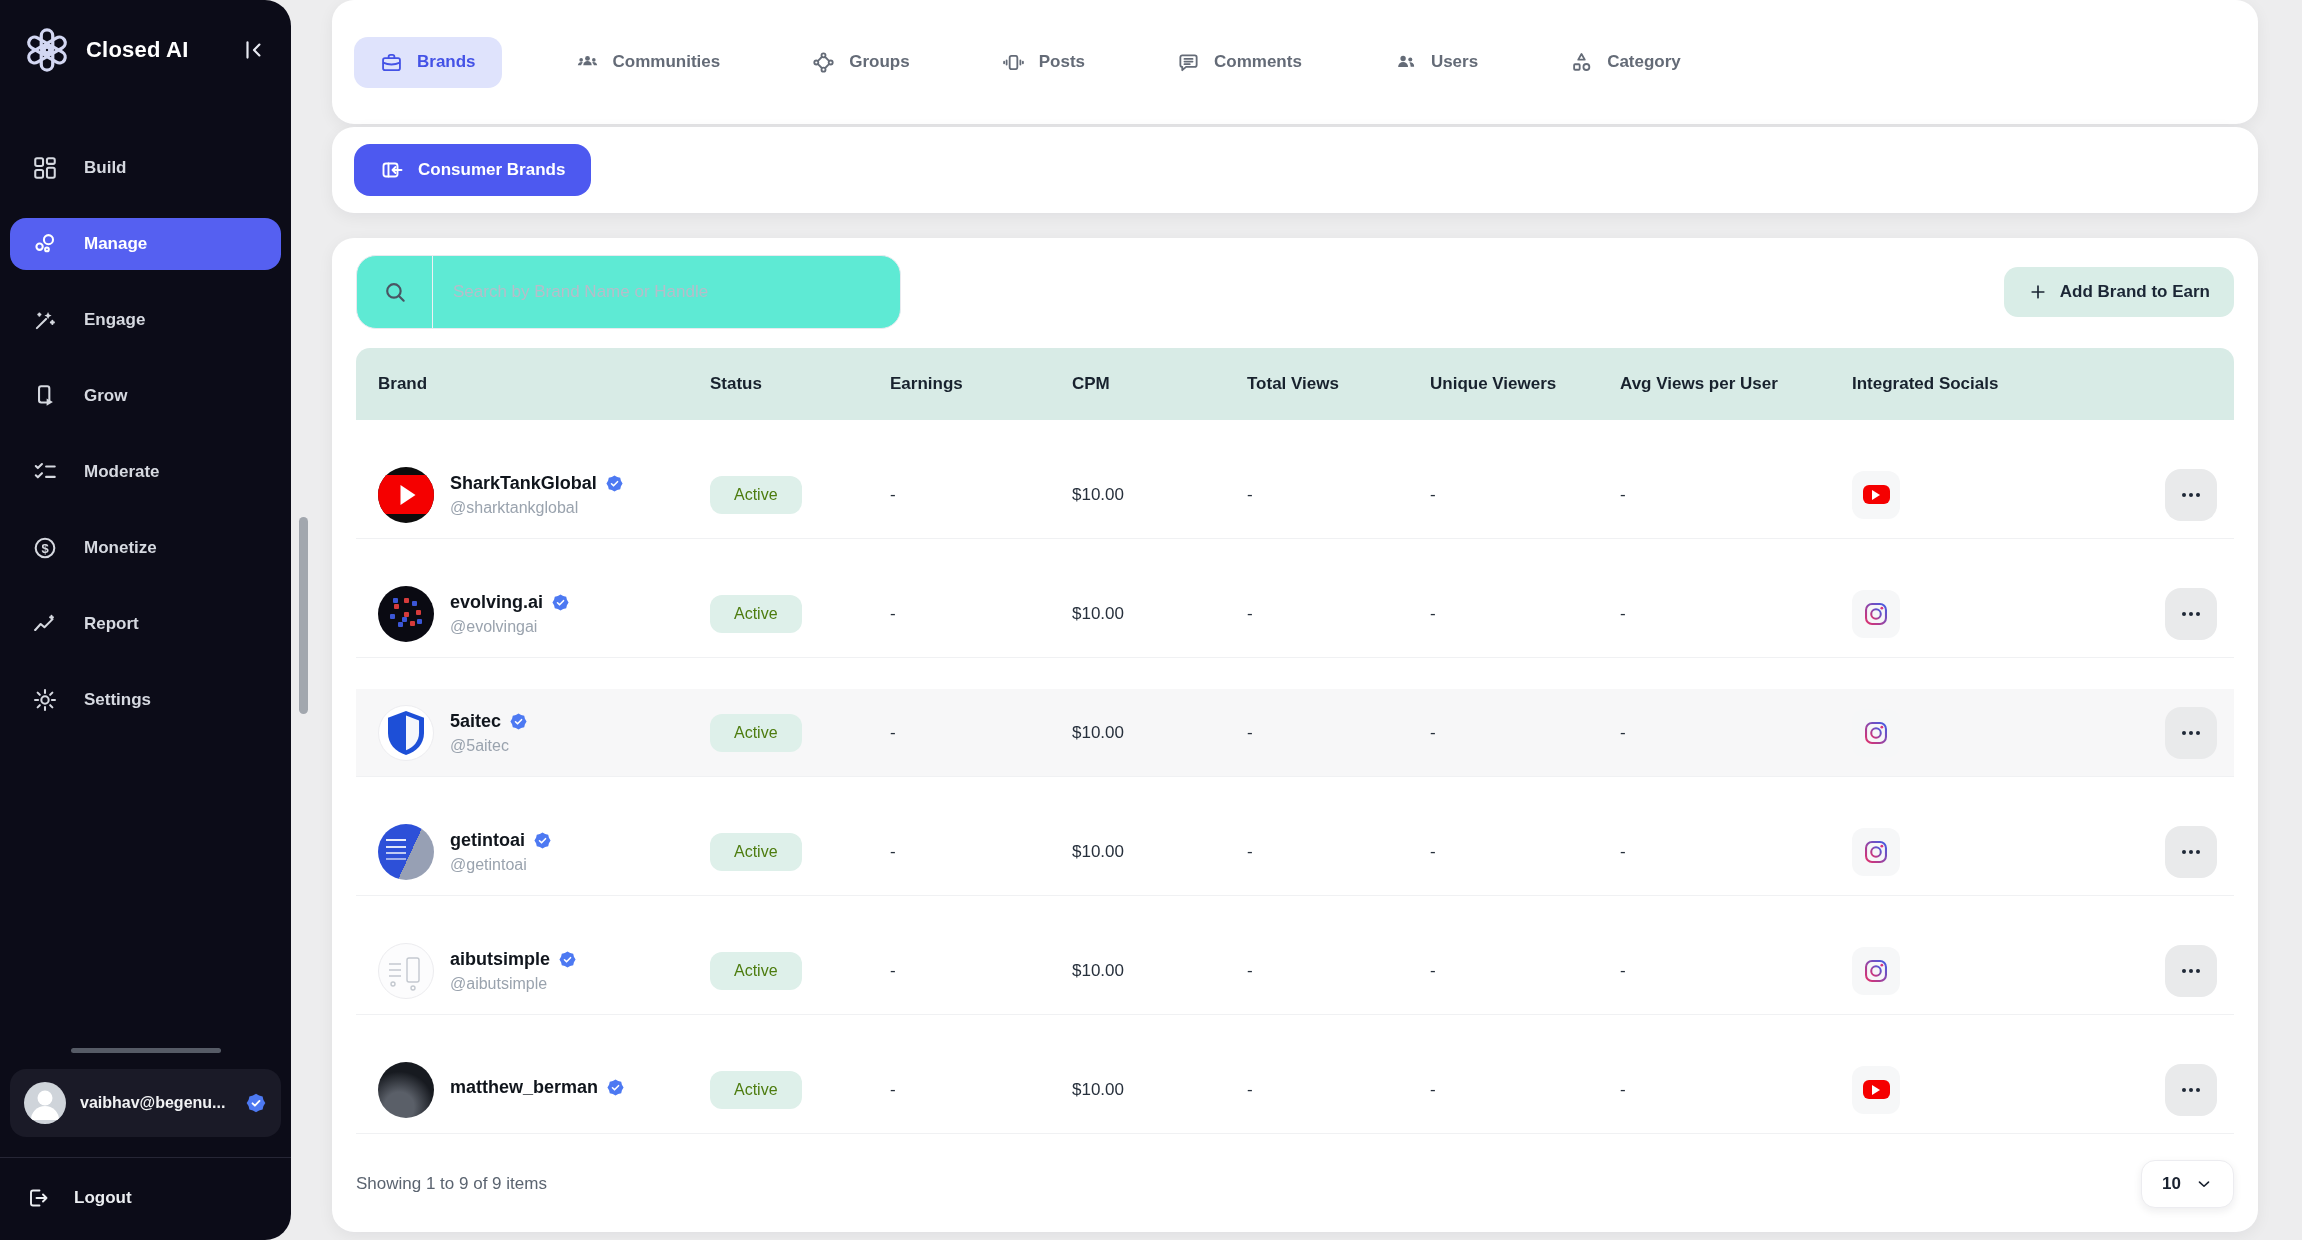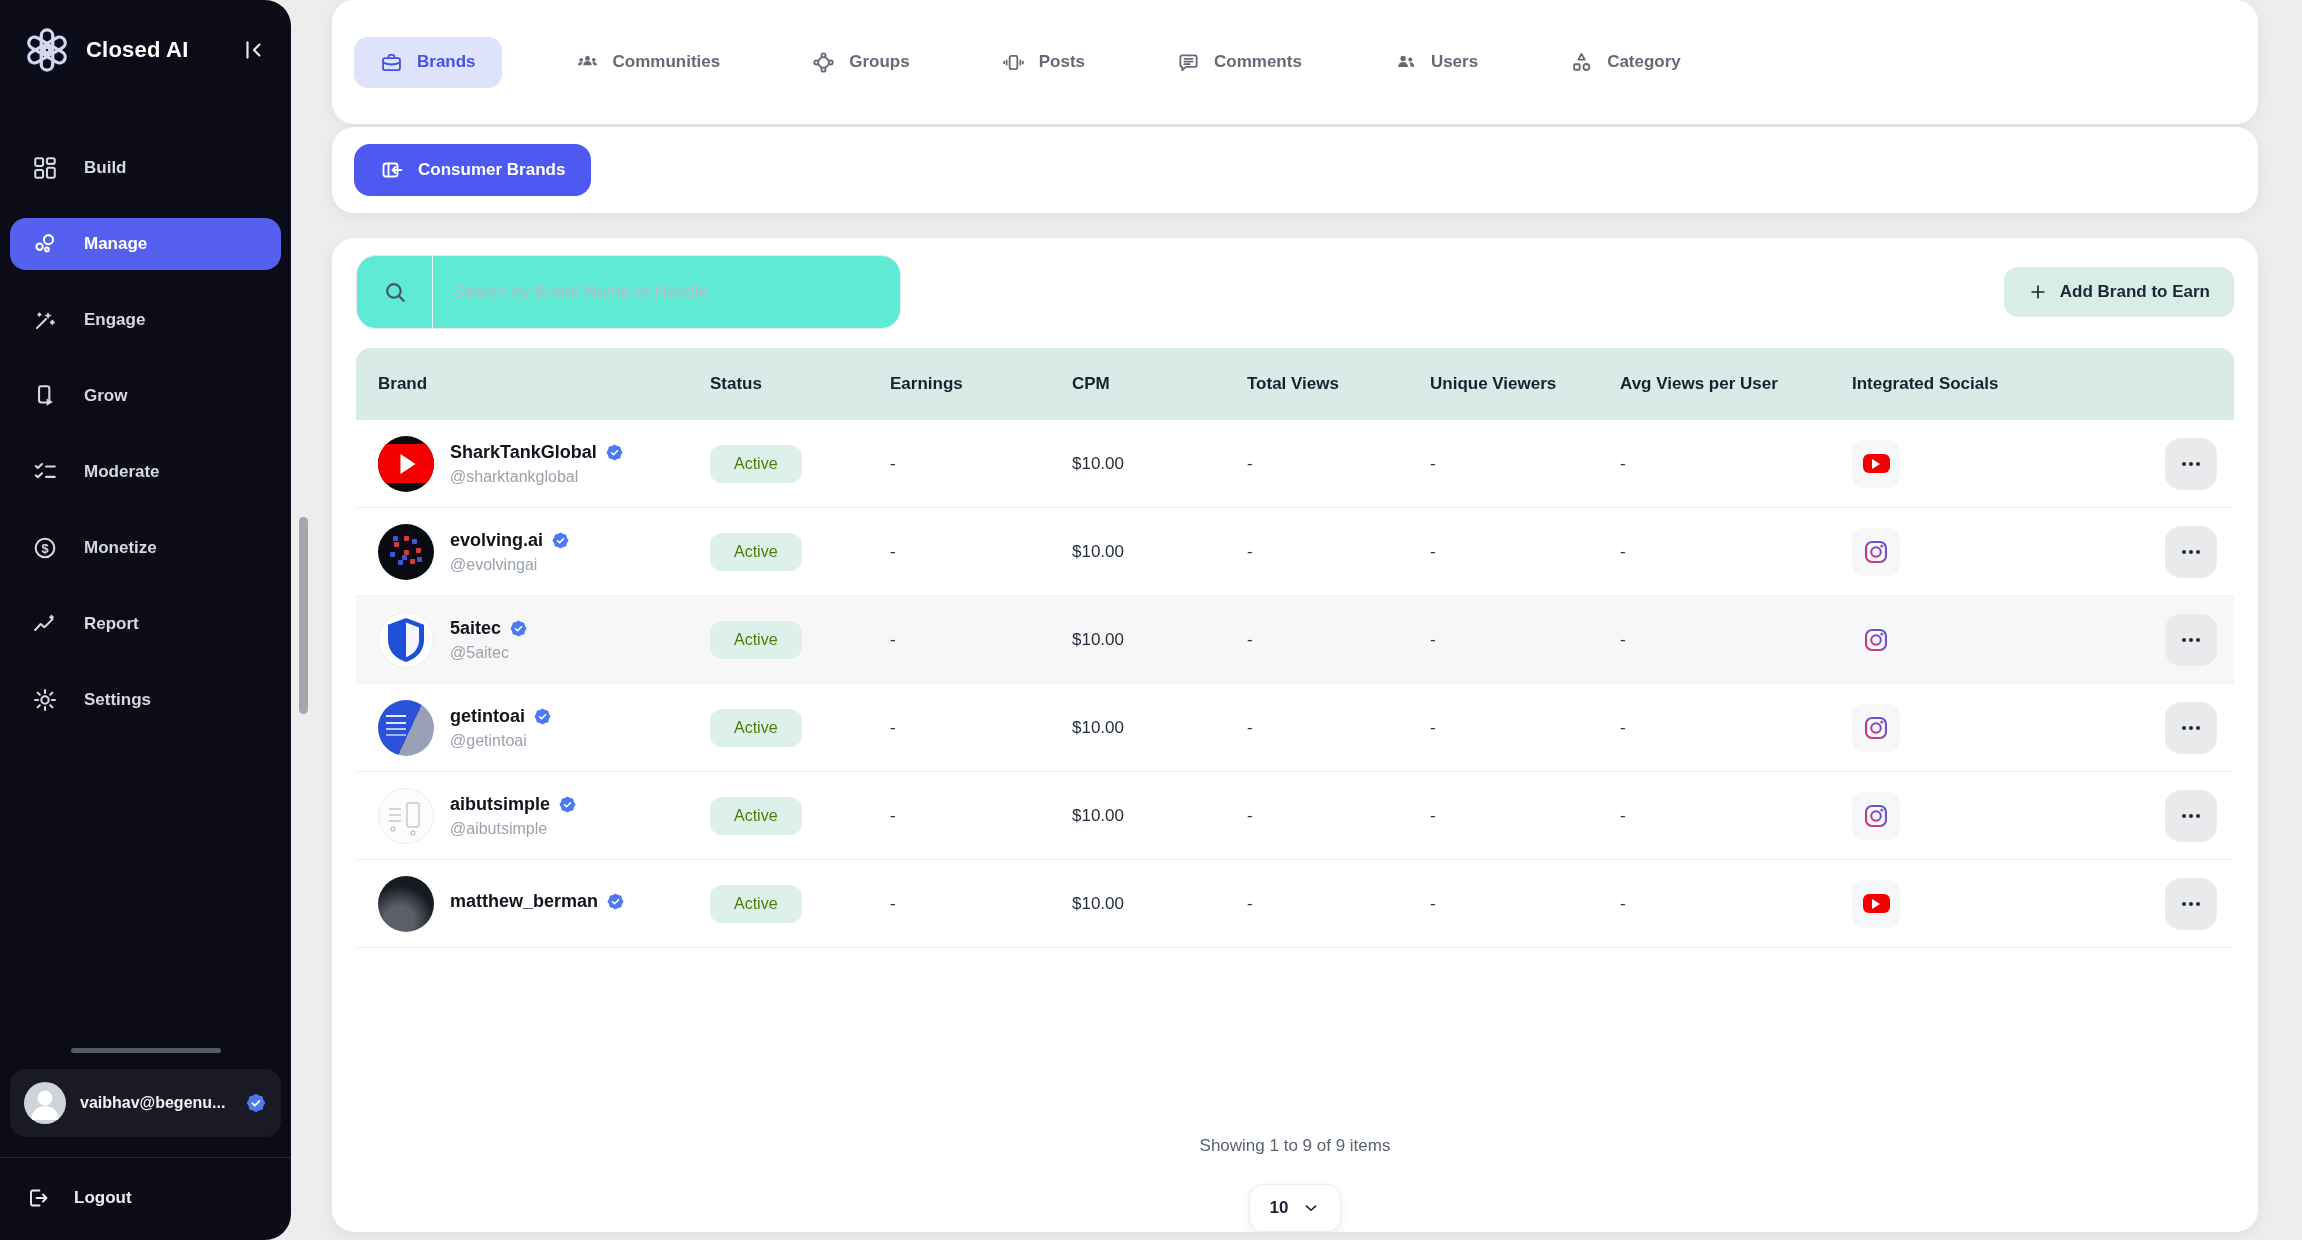--- a/index.html
+++ b/index.html
@@ -78,21 +78,21 @@
     display:flex; gap:12px; background:#d9ede7; border:none; border-radius:14px;
     padding:15px 24px; font-size:17px; font-weight:600; color:#1b2635; cursor:pointer;
     font-family:"Liberation Sans", sans-serif;
   }
 
   
   .tgrid { display:grid; grid-template-columns:332px 180px 182px 175px 183px 190px 232px 313px 91px; align-items:center; }
   .thead { margin-top:26px; height:72px; background:#d8ebe6; border-radius:14px 14px 0 0; }
   .thead .th { font-size:17px; font-weight:700; color:#18222e; padding-left:22px; white-space:nowrap; }
   .tbody { height:716px; overflow:hidden; }
-  .trow { height:88px; border-bottom:1px solid #f0f1f3; }
+  .trow { height:88px; border-bottom:1px solid #f0f1f3;margin-top:31px; }
   .trow.highlight { background:#f7f7f8; }
   .td { padding-left:22px; font-size:17px; color:#27303c; }
   .brand-cell { display:flex; align-items:center; gap:16px; }
   .brand-name-row { display:flex; align-items:center; gap:8px; }
   .brand-name { font-size:18px; font-weight:600; color:#10151c; }
   .brand-handle { font-size:16px; color:#9aa3ae; margin-top:5px; }
   .badge { display:inline-block; background:#def0ea; color:#4d7c0f; font-size:16px; font-weight:500; padding:10px 24px; border-radius:12px; }
   .social-chip { width:48px; height:48px; border-radius:12px; background:#f6f7f8; display:flex; align-items:center; justify-content:center; }
   .more-btn { width:52px; height:52px; border-radius:16px; background:#e9eaeb; border:none; display:flex; align-items:center; justify-content:center; gap:3px; cursor:pointer; }
   .more-btn i { width:4px; height:4px; border-radius:50%; background:#1f2937; display:block; }
@@ -111,21 +111,21 @@
   .av-blue { background:linear-gradient(115deg, #2d50d8 0 56%, #97a0b4 56% 100%); }
   .av-blue .line { position:absolute; left:8px; top:22px; width:20px; height:2px; background:rgba(255,255,255,.85);
     box-shadow:0 6px 0 rgba(255,255,255,.7), 0 12px 0 rgba(255,255,255,.55), 0 -7px 0 rgba(255,255,255,.9); }
   .av-sketch { background:#fcfcfd; border:1px solid #ececef; }
   .av-photo { background:radial-gradient(circle at 38% 80%, #5a5f68 0 26%, #171a20 62%); }
 
   .yt-mini { width:27px; height:19px; background:#f50000; border-radius:6px; display:flex; align-items:center; justify-content:center; }
   .yt-mini i { display:block; border-left:8px solid #fff; border-top:5px solid transparent; border-bottom:5px solid transparent; }
 
   
-  .card-footer { height:96px; display:flex; align-items:center; justify-content:space-between;flex-direction:column; }
+  .card-footer { height:96px; display:flex; align-items:center; justify-content:space-between; }
   .summary { font-size:17px; color:#5b6470; }
   .page-size {
     display:flex; align-items:center; gap:14px; background:#ffffff; border:1px solid #ececf0;
     border-radius:14px; padding:13px 20px; font-size:17px; font-weight:600; color:#1a2230;
     box-shadow:0 3px 8px rgba(20,25,40,.08); cursor:pointer;
   }
 </style>
 </head>
 <body>
 

